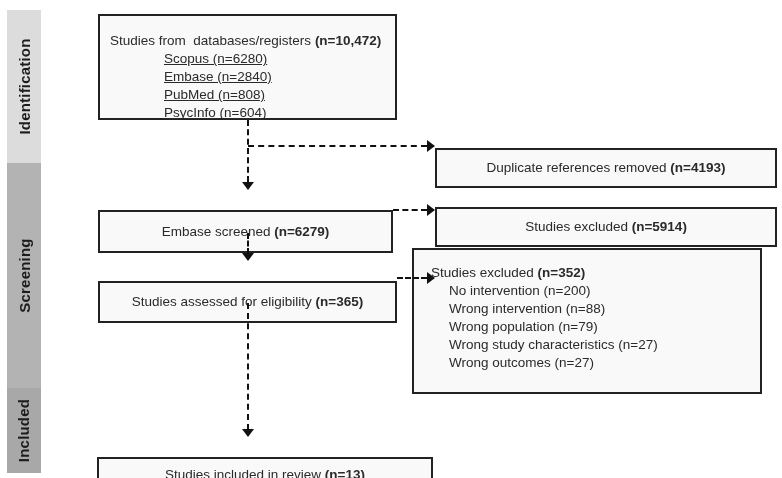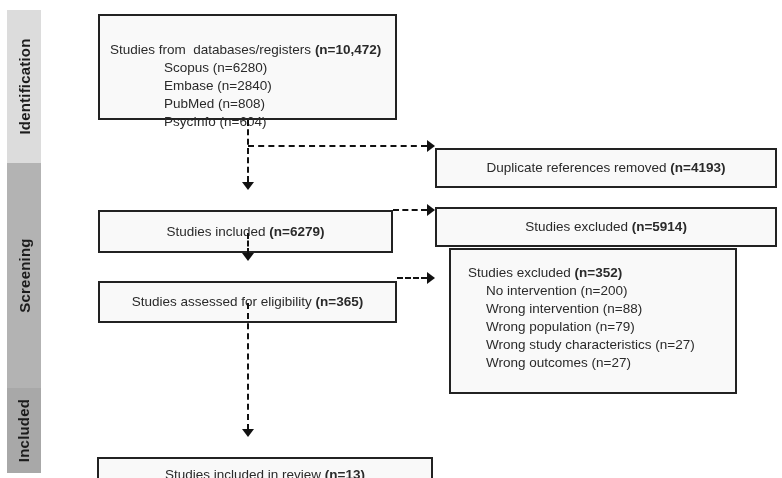--- a/index.html
+++ b/index.html
@@ -41,30 +41,30 @@
     font-size: 13.5px;
     line-height: 18px;
   }
   .box-center {
     display: flex;
     align-items: center;
     justify-content: center;
     text-align: center;
     margin-top: 20px;
   }
-  .box-databases            { left: 98px;  top: 14px;  width: 299px; height: 106px; padding: 25px 6px 0 10px; }
+  .box-databases            { left: 98px;  top: 14px;  width: 299px; height: 106px; padding: 16px 6px 0 10px; }
   .box-screened             { left: 98px;  top: 190px; width: 295px; height: 43px; }
   .box-assessed             { left: 98px;  top: 261px; width: 299px; height: 42px; text-align: center; }
   .box-included             { left: 97px;  top: 437px; width: 336px; height: 35px; }
   .box-duplicates           { left: 435px; top: 128px; width: 342px; height: 40px; }
   .box-excluded-screening   { left: 435px; top: 187px; width: 342px; height: 40px; }
-  .box-excluded-eligibility { left: 449px; top: 248px; width: 288px; height: 146px; padding: 14px 6px 0 17px; }
+  .box-excluded-eligibility { left: 412px; top: 248px; width: 350px; height: 146px; padding: 14px 6px 0 17px; }
   .t { white-space: pre-wrap; }
   .b { font-weight: 700; margin-left: 0.28em; white-space: pre-wrap; }
-  .sub-databases .line { padding-left: 54px; }
+  .sub-databases .line { padding-left: 54px; text-decoration: underline; }
   .sub-eligibility .line { padding-left: 18px; }
   
   .arrow-v { position: absolute; width: 0; border-left: 2px dashed #111111; }
   .arrow-h { position: absolute; height: 0; border-top: 2px dashed #111111; }
   .head-down {
     position: absolute; width: 0; height: 0;
     border-left: 6px solid transparent; border-right: 6px solid transparent;
     border-top: 8px solid #111111;
   }
   .head-right {
@@ -96,21 +96,21 @@
       <div class="line">PubMed (n=808)</div>
       <div class="line">PsycInfo (n=604)</div>
     </div>
   </div>
 
   <div class="box box-center box-duplicates">
     <div><span class="t">Duplicate references removed</span><span class="b">(n=4193)</span></div>
   </div>
 
   <div class="box box-center box-screened">
-    <div><span class="t">Studies included</span><span class="b">(n=6279)</span></div>
+    <div><span class="t">Embase screened</span><span class="b">(n=6279)</span></div>
   </div>
 
   <div class="box box-center box-excluded-screening">
     <div><span class="t">Studies excluded</span><span class="b">(n=5914)</span></div>
   </div>
 
   <div class="box box-center box-assessed">
     <div><span class="t">Studies assessed for eligibility</span><span class="b">(n=365)</span></div>
   </div>
 

